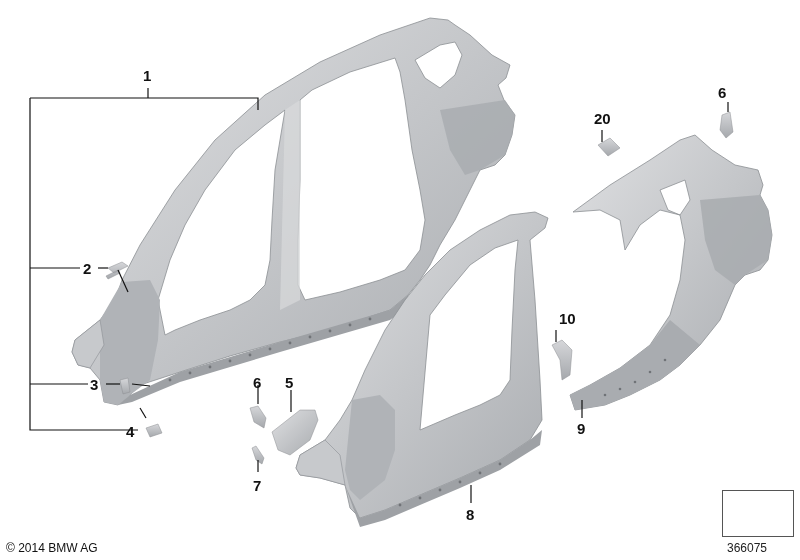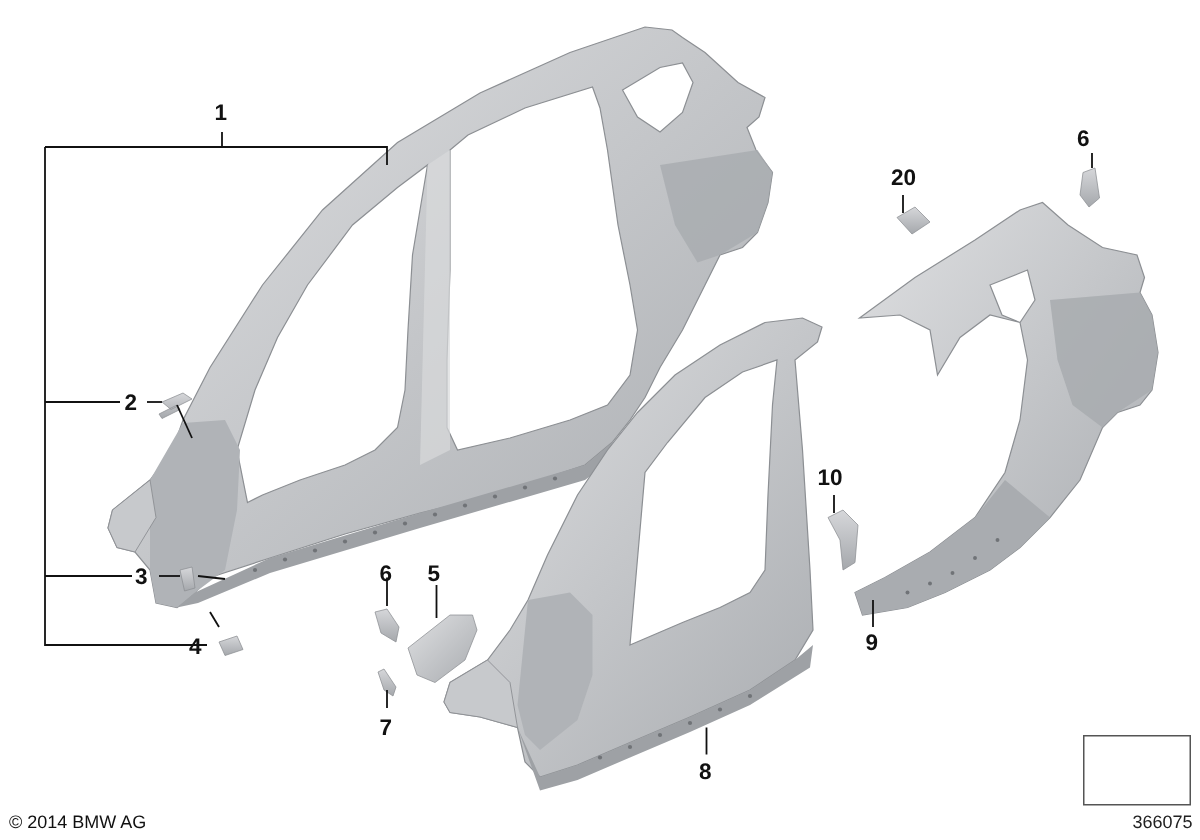--- a/index.html
+++ b/index.html
@@ -1,20 +1,20 @@
 <!DOCTYPE html>
 <html><head>
 <meta charset="utf-8">
 <style>
   html, body { margin: 0; padding: 0; background: #ffffff; }
   body { width: 800px; height: 560px; position: relative; overflow: hidden; font-family: "Liberation Sans", sans-serif; }
   #diagram { position: absolute; left: 0; top: 0; width: 800px; height: 560px; }
   .callout { position: absolute; font-family: "Liberation Sans", sans-serif; font-weight: bold; font-size: 15px; color: #111; line-height: 1; }
   .copyright { position: absolute; left: 6px; top: 541px; font-size: 12px; color: #111; font-family: "Liberation Sans", sans-serif; }
-  .refnum { position: absolute; left: 727px; top: 541px; font-size: 12px; color: #222; font-family: "Liberation Sans", sans-serif; margin-left: 28px; }
+  .refnum { position: absolute; left: 727px; top: 541px; font-size: 12px; color: #222; font-family: "Liberation Sans", sans-serif; }
   .nav-box { position: absolute; left: 722px; top: 490px; width: 70px; height: 45px; border: 1px solid #555; background: #fff; cursor: pointer; }
 </style>
 </head>
 <body>
 
 <svg id="diagram" viewBox="0 0 800 560" xmlns="http://www.w3.org/2000/svg">
   <defs>
     <linearGradient id="metal" x1="0" y1="0" x2="1" y2="1">
       <stop offset="0" stop-color="#dfe0e2"></stop>
       <stop offset="0.5" stop-color="#c4c6c9"></stop>
@@ -147,21 +147,21 @@
 
 <div class="callout" style="left:143px;top:68px;">1</div>
 <div class="callout" style="left:83px;top:261px;">2</div>
 <div class="callout" style="left:90px;top:377px;">3</div>
 <div class="callout" style="left:126px;top:424px;">4</div>
 <div class="callout" style="left:285px;top:375px;">5</div>
 <div class="callout" style="left:253px;top:375px;">6</div>
 <div class="callout" style="left:253px;top:478px;">7</div>
 <div class="callout" style="left:466px;top:507px;">8</div>
 <div class="callout" style="left:577px;top:421px;">9</div>
-<div class="callout" style="left:545px;top:311px;">10</div>
+<div class="callout" style="left:559px;top:311px;">10</div>
 <div class="callout" style="left:594px;top:111px;">20</div>
 <div class="callout" style="left:718px;top:85px;">6</div>
 
 <div class="nav-box"></div>
 <div class="copyright">© 2014 BMW AG</div>
 <div class="refnum">366075</div>
 
 <svg id="diagram" viewBox="0 0 800 560" xmlns="http://www.w3.org/2000/svg"></svg>
 
 </body></html>

